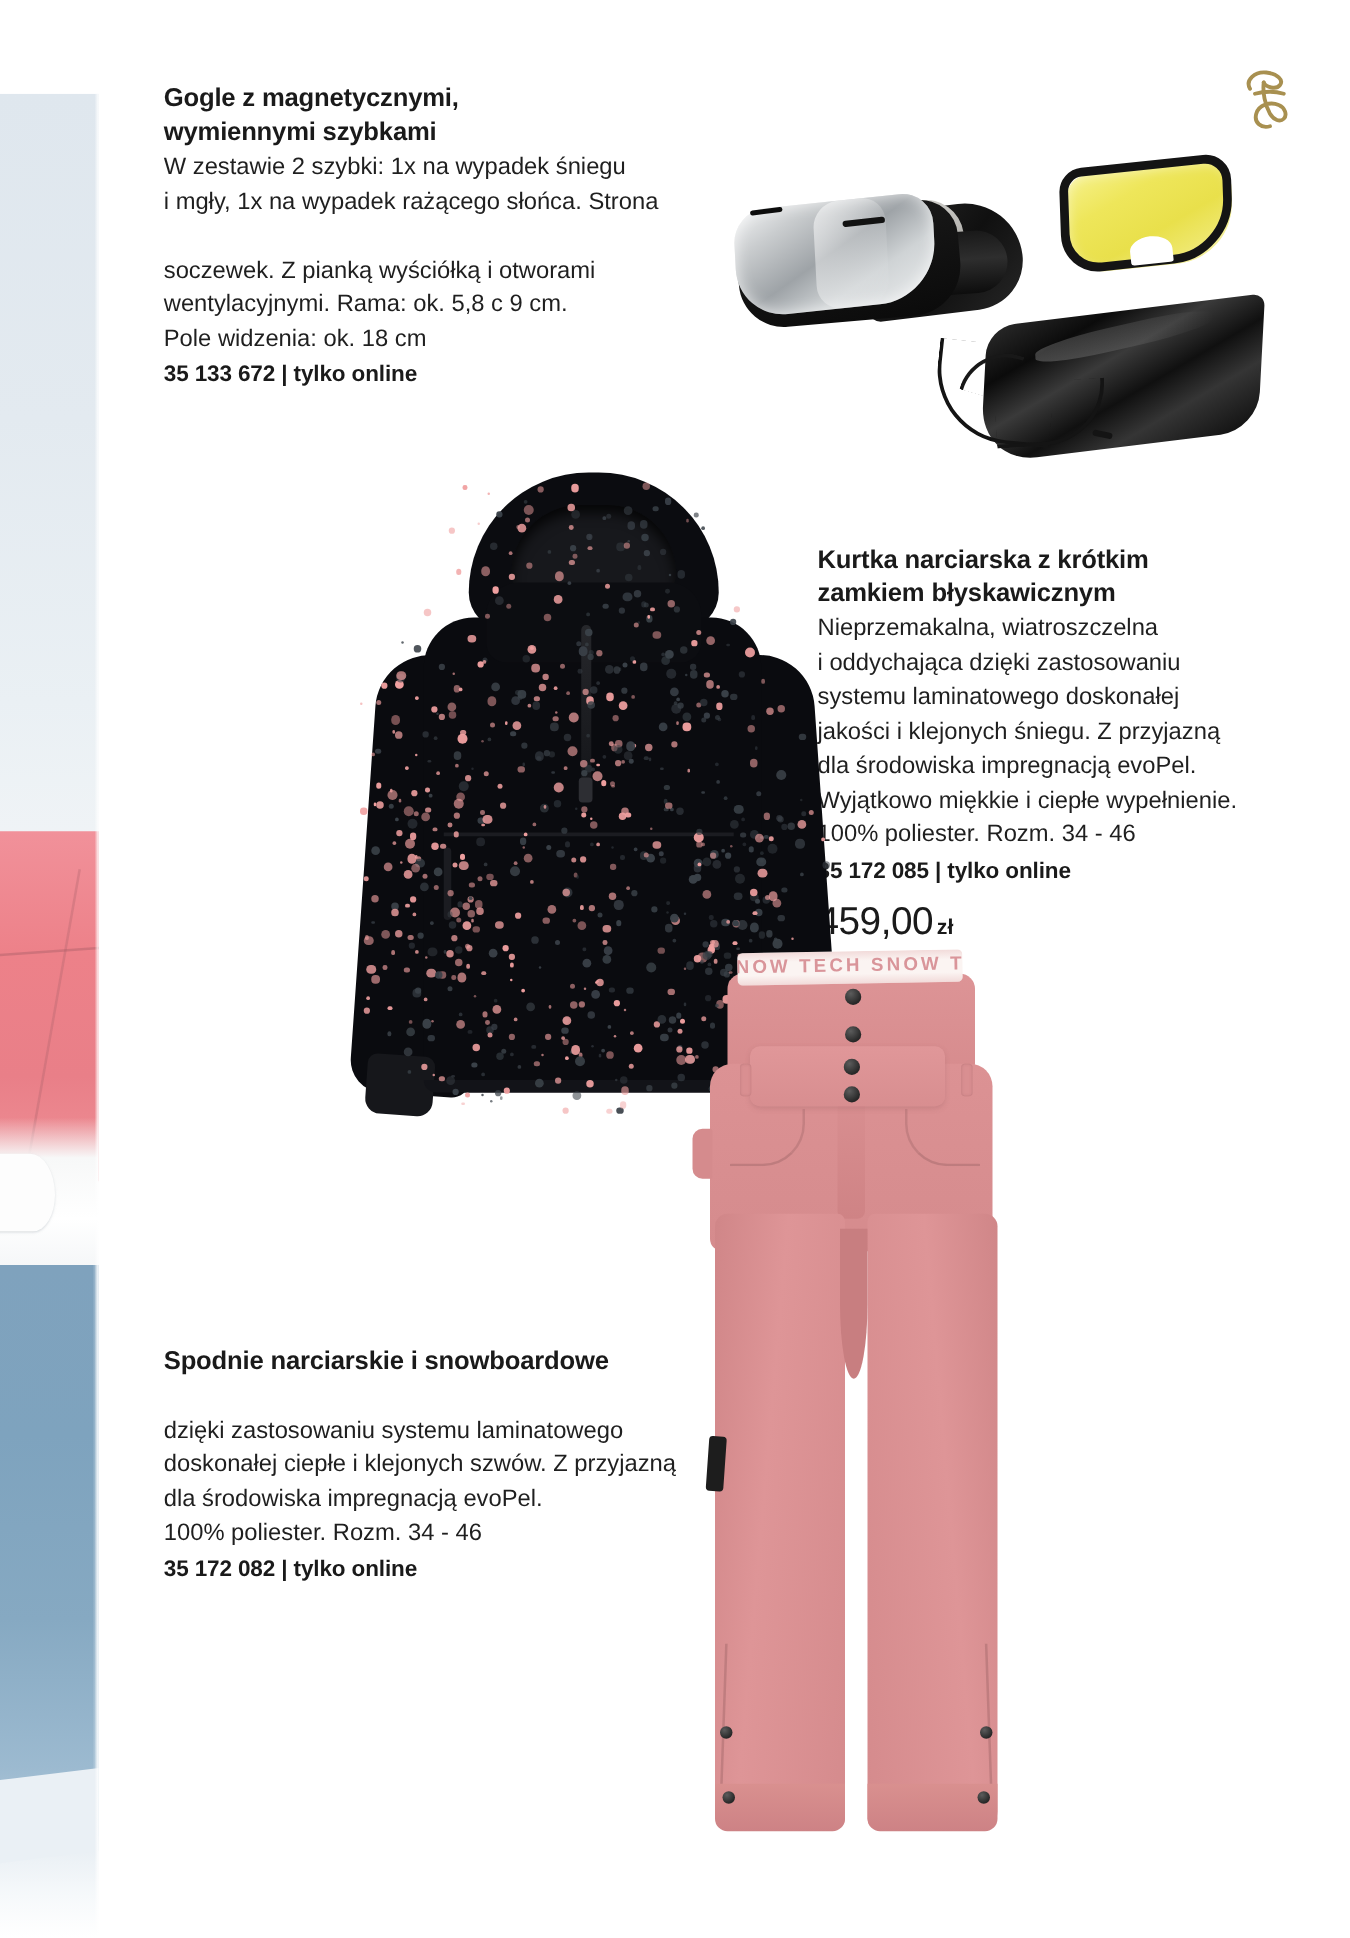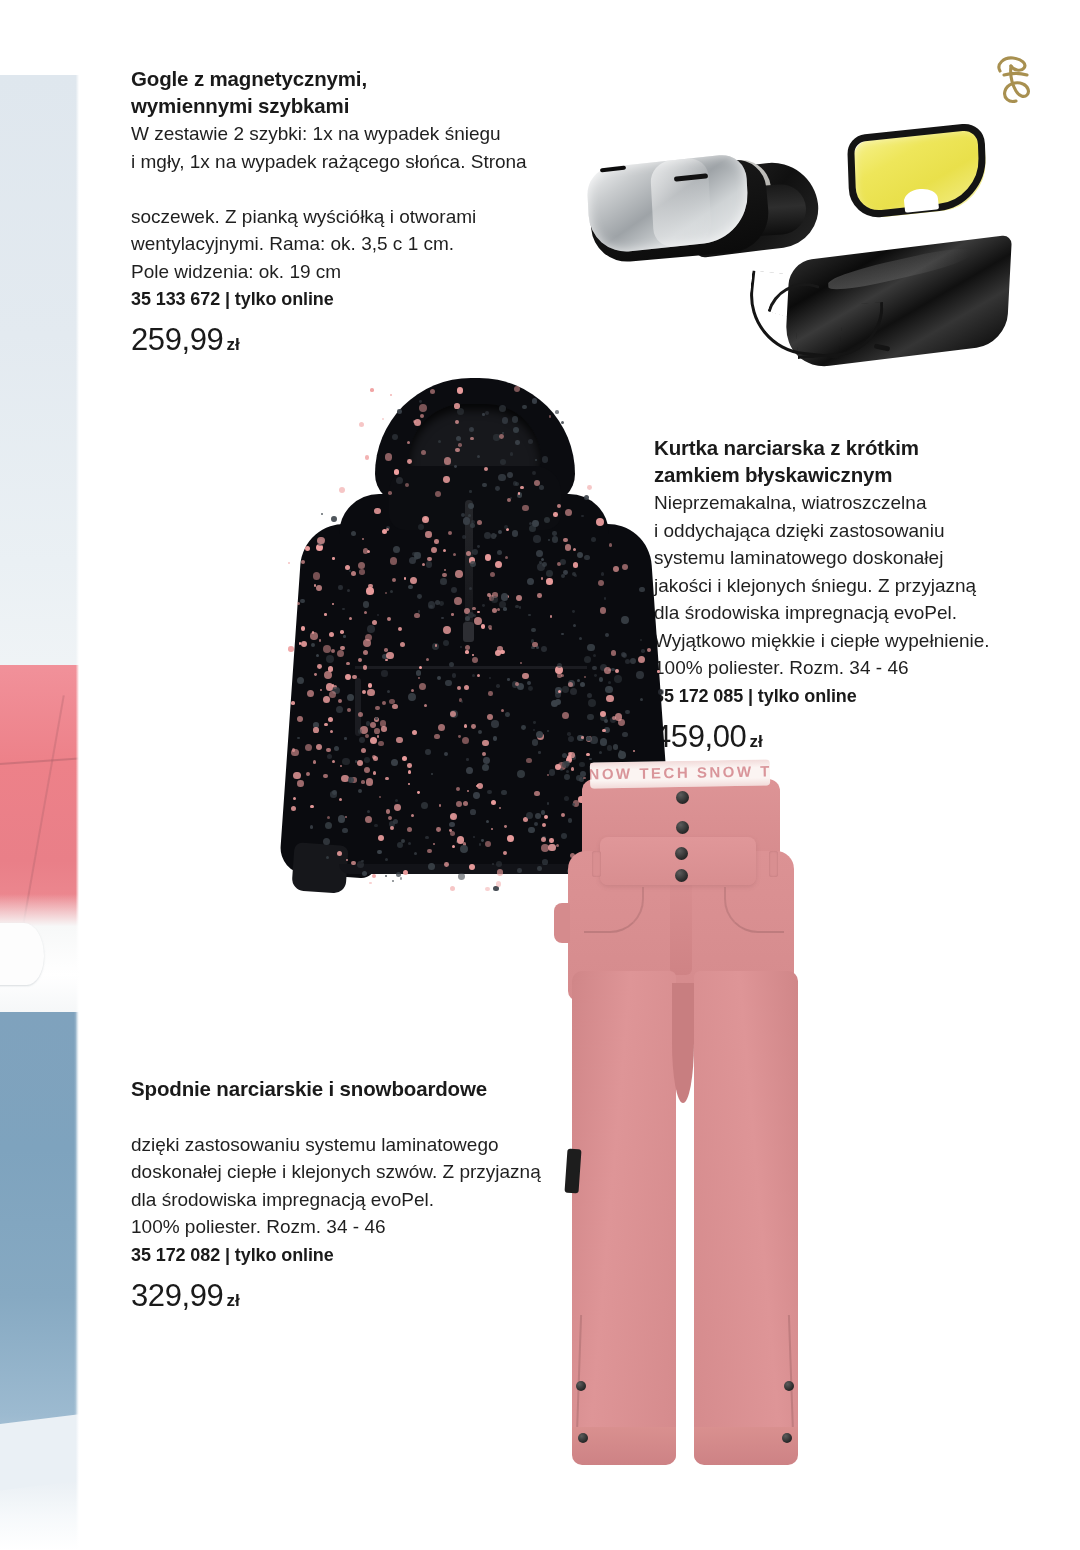--- a/index.html
+++ b/index.html
@@ -447,27 +447,24 @@
   <div class="block" id="block-goggles">
     <div class="prod-title">
       <span>Gogle z magnetycznymi,</span><br>
       <span>wymiennymi szybkami</span>
     </div>
     <div class="prod-desc">
       <span>W zestawie 2 szybki: 1x na wypadek śniegu</span><br>
       <span>i mgły, 1x na wypadek rażącego słońca. Strona</span><br>
       <br>
       <span>soczewek. Z pianką wyściółką i otworami</span><br>
-      <span>wentylacyjnymi. Rama: ok. 3,5 c 1 cm.</span><br>
-      <span>Pole widzenia: ok. 19 cm</span>
+      <span>wentylacyjnymi. Rama: ok. 5,8 c 9 cm.</span><br>
+      <span>Pole widzenia: ok. 18 cm</span>
     </div>
     <div class="prod-code">35 133 672 | tylko online</div>
-    <div class="prod-price">
-      <span>259,99</span><span class="cur">zł</span>
-    </div>
   </div>
 
   <div class="prod-img" id="img-goggles">
     <div class="goggle-main">
       <div class="goggle-strap"></div>
       <div class="goggle-strap-pad"></div>
       <div class="goggle-strap-band"></div>
       <div class="goggle-frame"></div>
       <div class="goggle-lens"></div>
       <div class="goggle-vent"></div>
@@ -1248,23 +1245,20 @@
       <span>Spodnie narciarskie i snowboardowe</span>
     </div>
     <div class="prod-desc">
       <br>
       <span>dzięki zastosowaniu systemu laminatowego</span><br>
       <span>doskonałej ciepłe i klejonych szwów. Z przyjazną</span><br>
       <span>dla środowiska impregnacją evoPel.</span><br>
       <span>100% poliester. Rozm. 34 - 46</span>
     </div>
     <div class="prod-code">35 172 082 | tylko online</div>
-    <div class="prod-price">
-      <span>329,99</span><span class="cur">zł</span>
-    </div>
   </div>
 
   <div class="prod-img" id="img-pants">
     <div class="pt-yoke"></div>
     <div class="pt-waistband">
       <span class="pt-waistband-txt">SNOW TECH SNOW TECH SNOW TECH</span>
     </div>
     <div class="pt-hip"></div>
     <div class="pt-fly"></div>
     <div class="pt-flap"></div>

